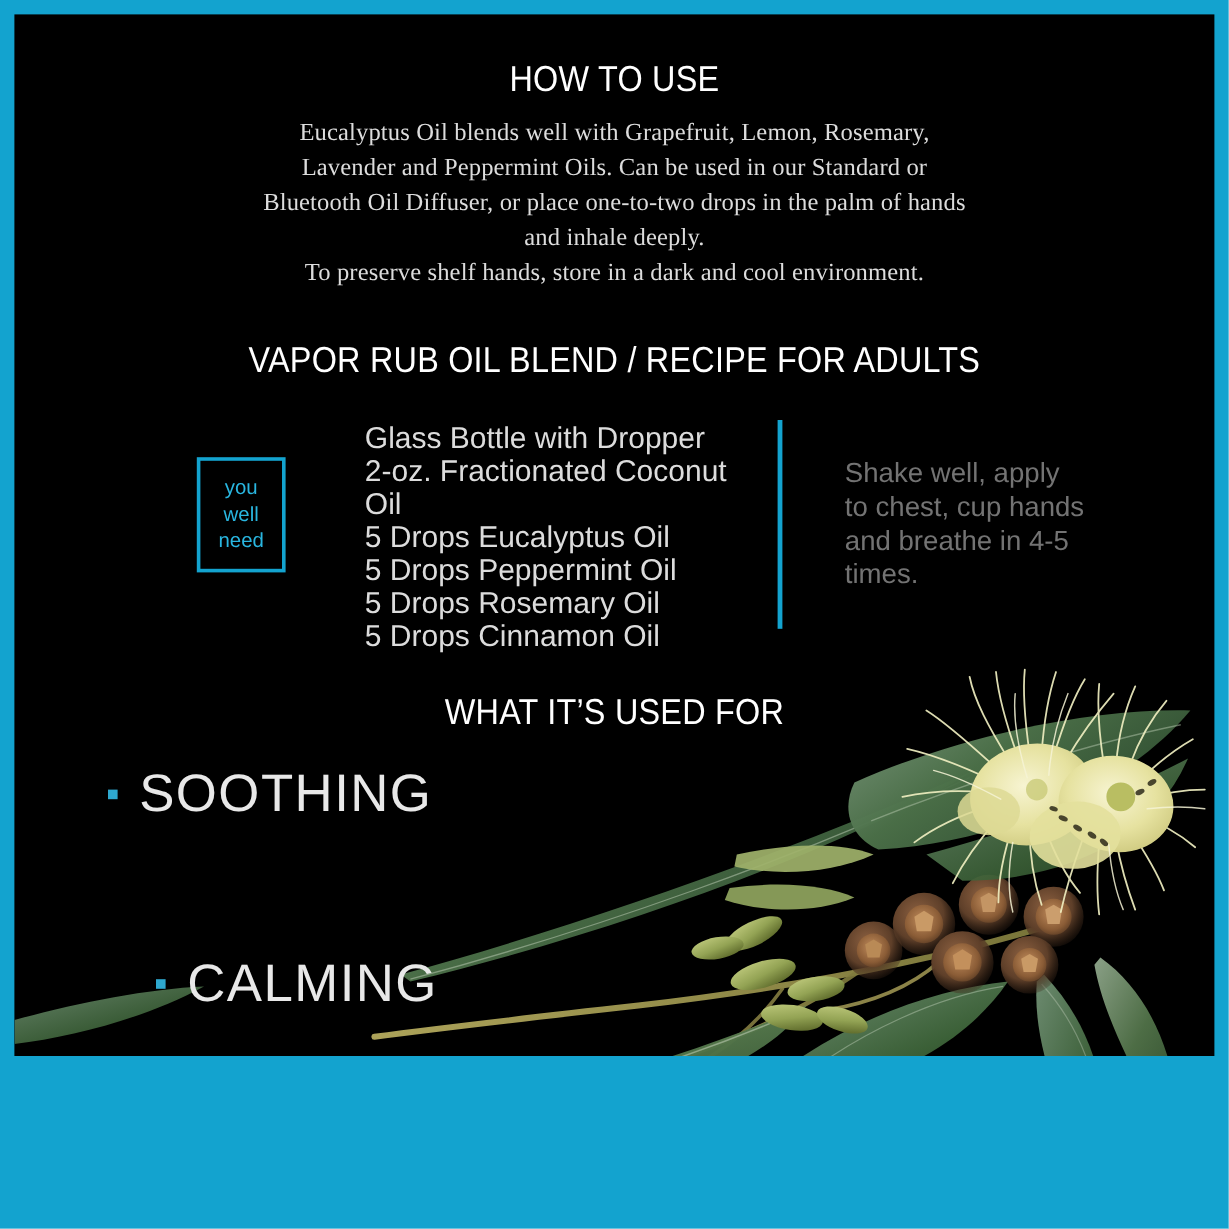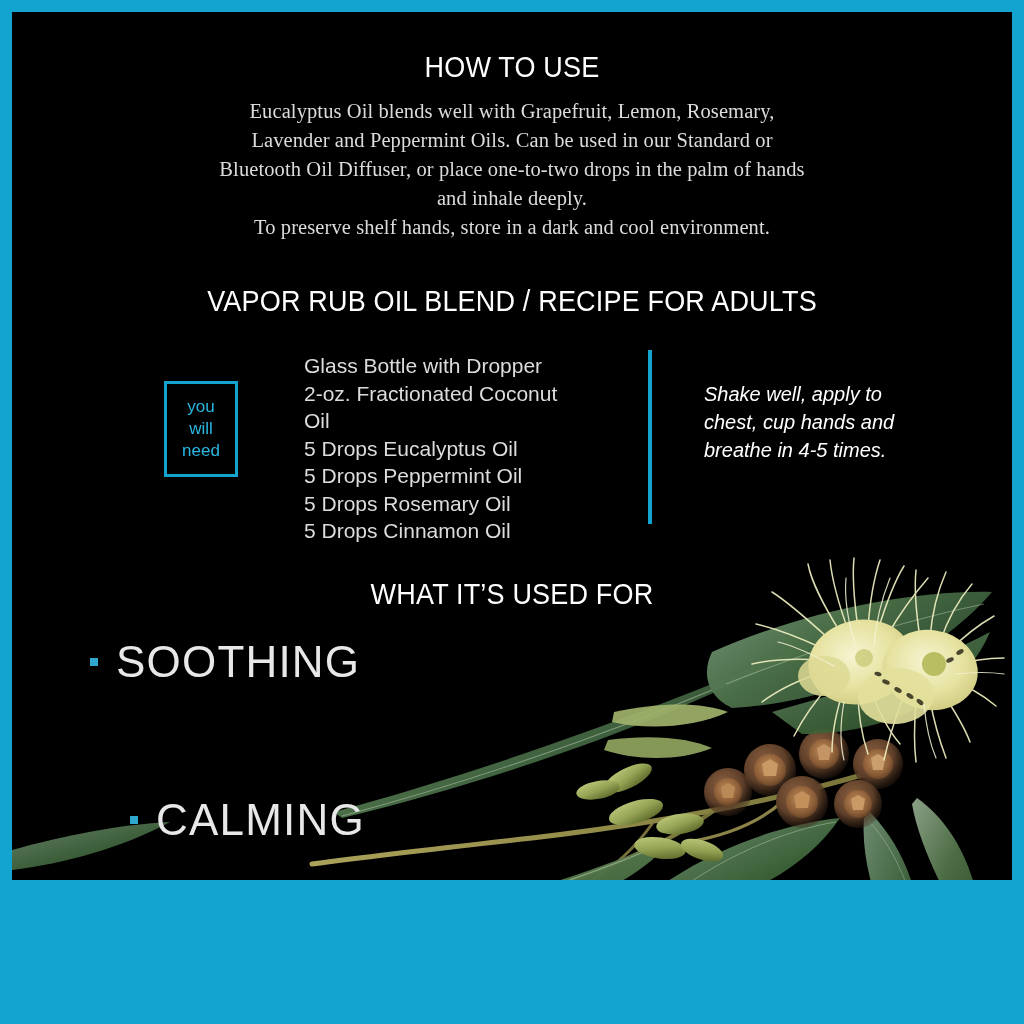--- a/index.html
+++ b/index.html
@@ -85,43 +85,42 @@
     font-weight: 300;
     display: block;
     text-align: center;
   }
   #ingredients {
     position: absolute;
     left: 292px;
     top: 340px;
     width: 330px;
     color: #dcdcdc;
-    font-size: 21px;
+    font-size: 25px;
     line-height: 27.5px;
     font-weight: 300;
   }
   #ingredients .ln { display: block; }
   #recipe-divider {
     position: absolute;
     left: 636px;
     top: 338px;
     width: 4px;
     height: 174px;
     background: #13a3cf;
   }
   #directions {
     position: absolute;
     left: 692px;
     top: 368px;
     width: 200px;
-    color: #ffffff;
-    font-size: 20px;
+    color: #737373;
+    font-size: 23px;
     line-height: 28px;
     font-weight: 300;
-    font-style: italic;
   }
 
   
   .use-item {
     position: absolute;
     display: flex;
     align-items: center;
     color: #e8e8e8;
     font-size: 44px;
     font-weight: 300;
@@ -332,21 +331,21 @@
       <span class="ln">Lavender and Peppermint Oils. Can be used in our Standard or</span>
       <span class="ln">Bluetooth Oil Diffuser, or place one-to-two drops in the palm of hands</span>
       <span class="ln">and inhale deeply.</span>
       <span class="ln">To preserve shelf hands, store in a dark and cool environment.</span>
     </div>
 
     <h2 class="heading" id="recipe-title" style="margin:0;font-weight:400;">VAPOR RUB OIL BLEND / RECIPE FOR ADULTS</h2>
 
     <div id="you-will-need-box">
       <span>you</span>
-      <span>will</span>
+      <span>well</span>
       <span>need</span>
     </div>
 
     <div id="ingredients">
       <span class="ln">Glass Bottle with Dropper</span>
       <span class="ln">2-oz. Fractionated Coconut</span>
       <span class="ln">Oil</span>
       <span class="ln">5 Drops Eucalyptus Oil</span>
       <span class="ln">5 Drops Peppermint Oil</span>
       <span class="ln">5 Drops Rosemary Oil</span>

